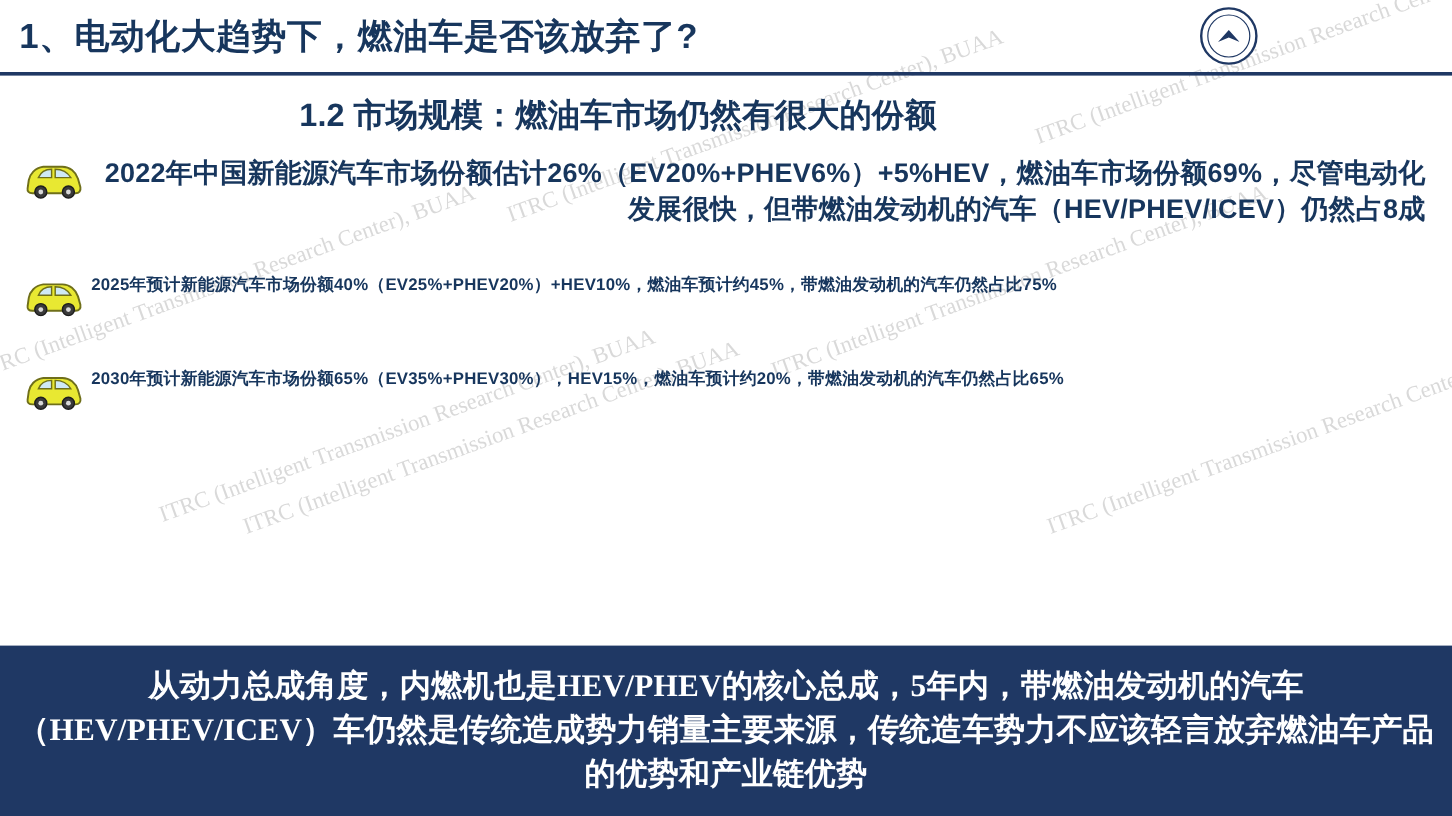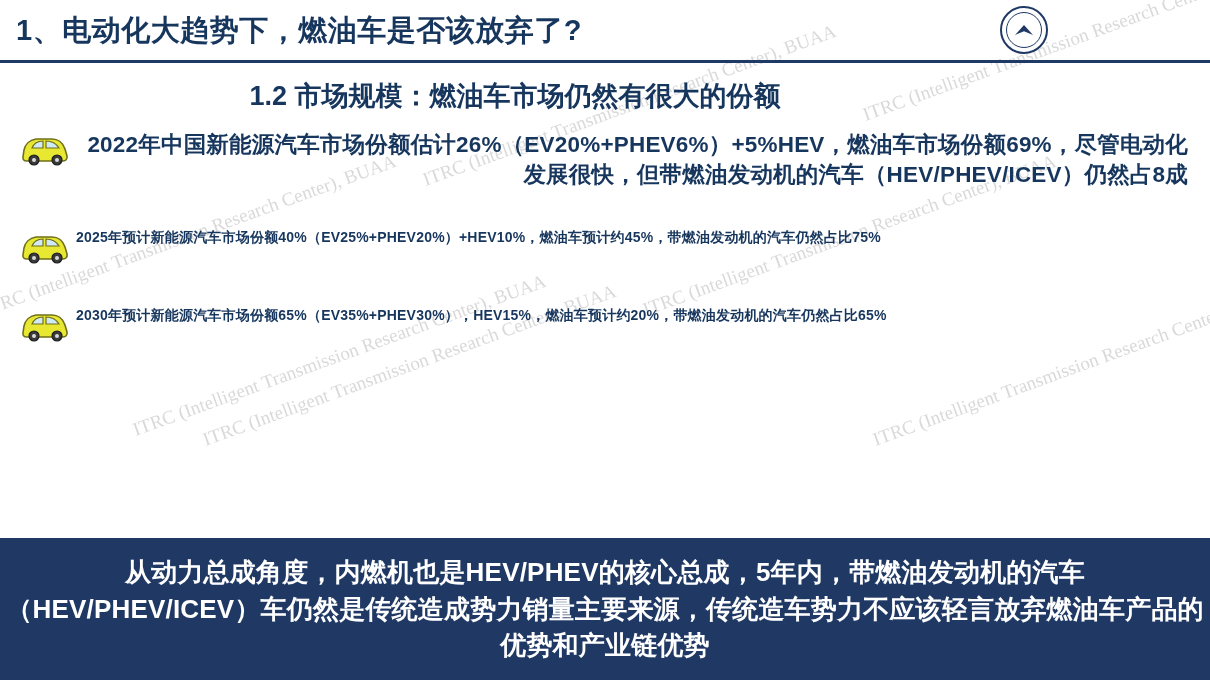--- a/index.html
+++ b/index.html
@@ -176,20 +176,21 @@
     position: absolute;
     left: 0;
     bottom: 0;
     width: 1210px;
     height: 142px;
     background: #1f3864;
     z-index: 4;
     display: flex;
     align-items: center;
     justify-content: center;
+    font-family: Liberation Serif, serif;
   }
   .footer-text {
     color: #ffffff;
     font-size: 26px;
     font-weight: bold;
     line-height: 1.42;
     text-align: center;
     padding: 0 6px;
     letter-spacing: 0.2px;
   }

